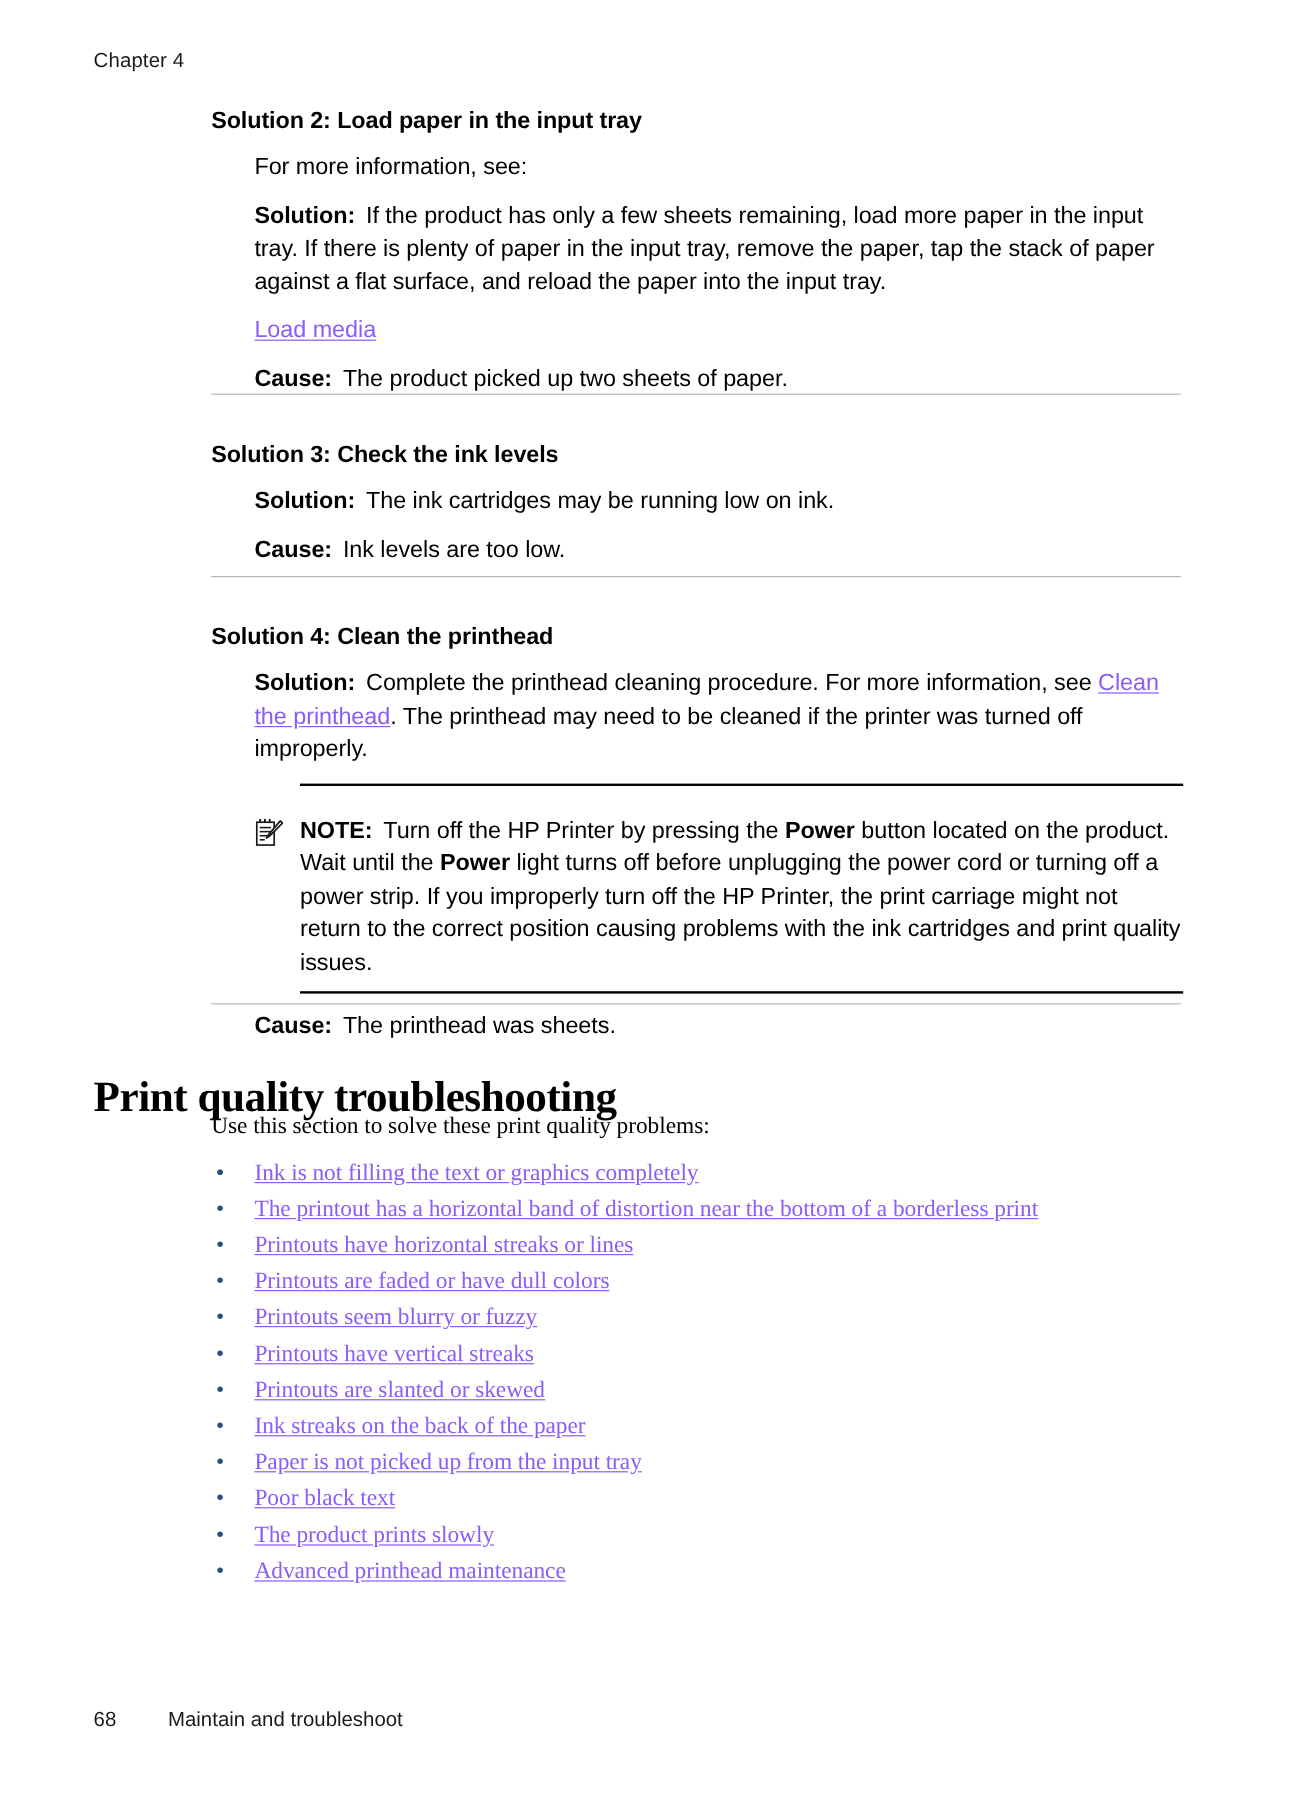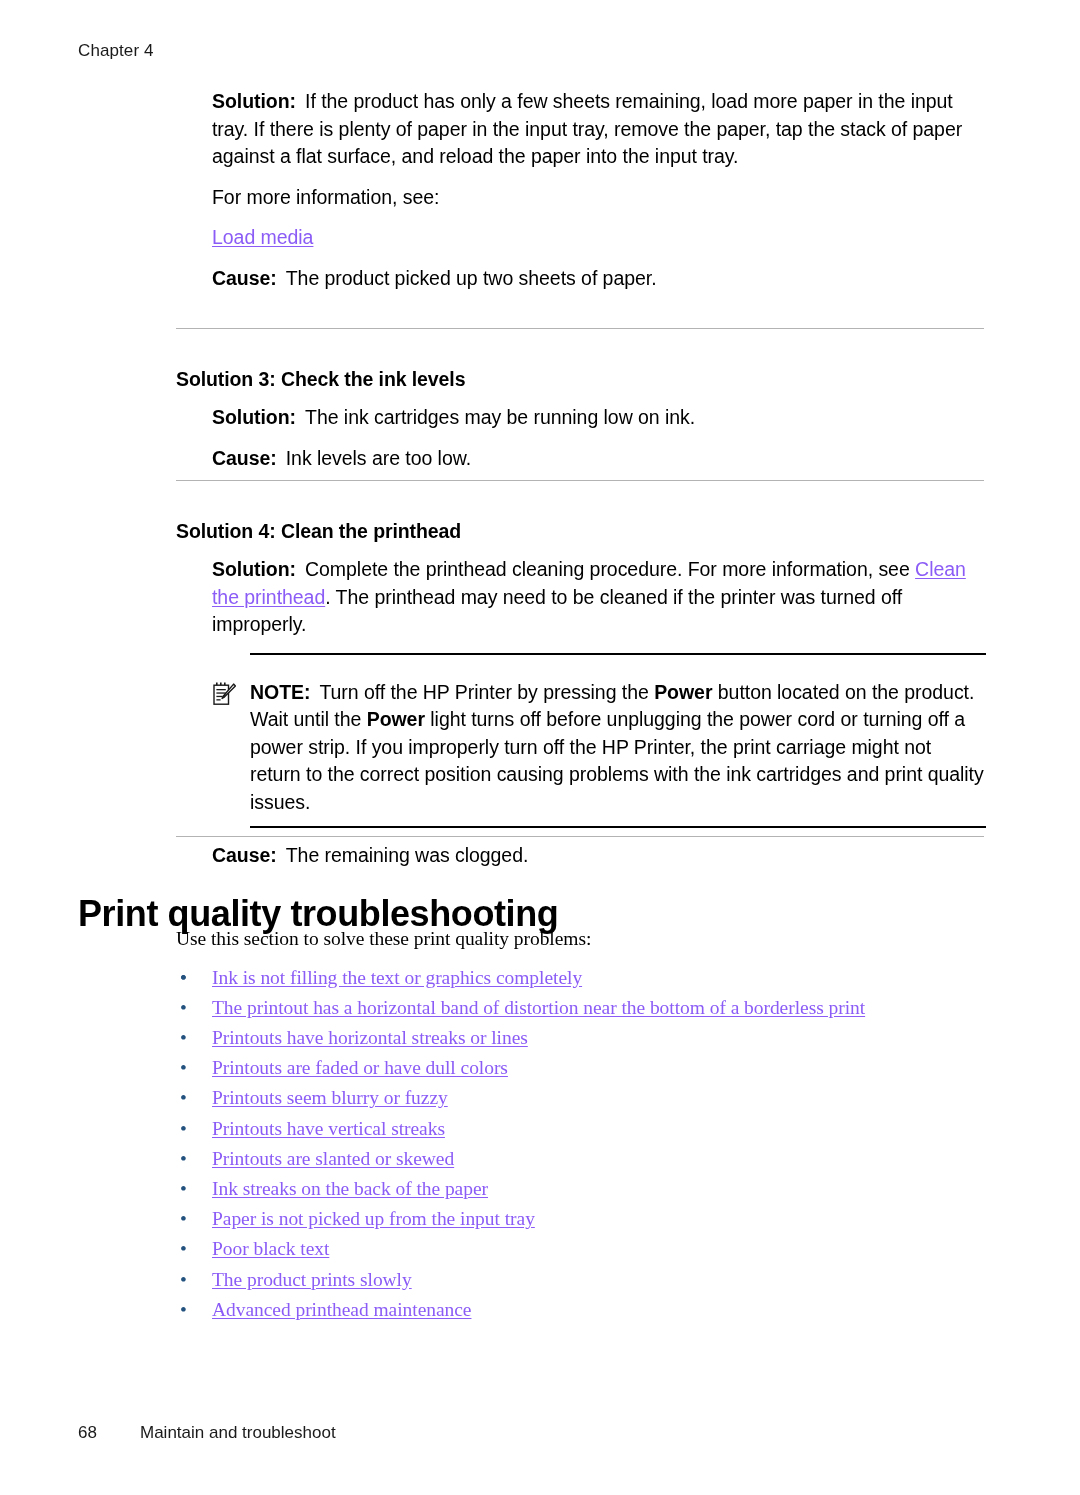--- a/index.html
+++ b/index.html
@@ -119,20 +119,21 @@
   
   .page-title {
     position: absolute;
     left: 78px;
     top: 868px;
     font-size: 36px;
     font-weight: bold;
     line-height: 44px;
     letter-spacing: -0.4px;
     white-space: nowrap;
+    font-family: Liberation Serif, serif;
   }
 
   
   .lower {
     position: absolute;
     left: 176px;
     top: 925px;
     width: 820px;
     font-family: Liberation Serif, serif;
   }
@@ -180,23 +181,24 @@
 </head>
 <body>
 
 <div class="page">
 
   <div class="chapter-head">Chapter 4</div>
 
   <div class="content">
 
     <div>
+      <h2 class="sec-head">Solution 2: Load paper in the input tray</h2>
       <div class="body-block">
+        <p class="para">For more information, see:</p>
         <p class="para"><span class="lbl">Solution:</span><span class="gap"></span><span>If the product has only a few sheets remaining, load more paper in the input tray. If there is plenty of paper in the input tray, remove the paper, tap the stack of paper against a flat surface, and reload the paper into the input tray.</span></p>
-        <p class="para">For more information, see:</p>
         <p class="para"><a class="doclink" href="#">Load media</a></p>
         <p class="para"><span class="lbl">Cause:</span><span class="gap"></span><span>The product picked up two sheets of paper.</span></p>
       </div>
     </div>
   </div>
 
   <div class="rule-light" style="top:328px;"></div>
 
   <div class="content" style="top:366px;">
     <h2 class="sec-head">Solution 3: Check the ink levels</h2>
@@ -236,21 +238,21 @@
               <line x1="11.6" y1="13.7" x2="12.6" y2="14.8" stroke="#1a1a1a" stroke-width="1.2"></line>
             </svg>
           </span>
           <span class="lbl">NOTE:</span><span class="gap"></span><span>Turn off the HP Printer by pressing the </span><span class="lbl">Power</span><span> button located on the product. Wait until the </span><span class="lbl">Power</span><span> light turns off before unplugging the power cord or turning off a power strip. If you improperly turn off the HP Printer, the print carriage might not return to the correct position causing problems with the ink cartridges and print quality issues.</span>
         </div>
       </div>
       <div class="note-rule-bottom"></div>
     </div>
 
     <div class="body-block">
-      <p class="para"><span class="lbl">Cause:</span><span class="gap"></span><span>The remaining was clogged.</span></p>
+      <p class="para"><span class="lbl">Cause:</span><span class="gap"></span><span>The printhead was sheets.</span></p>
     </div>
   </div>
 
   <div class="rule-light" style="top:836px;"></div>
 
   <h1 class="page-title">Print quality troubleshooting</h1>
 
   <div class="lower">
     <p class="intro">Use this section to solve these print quality problems:</p>
     <ul class="linklist">

